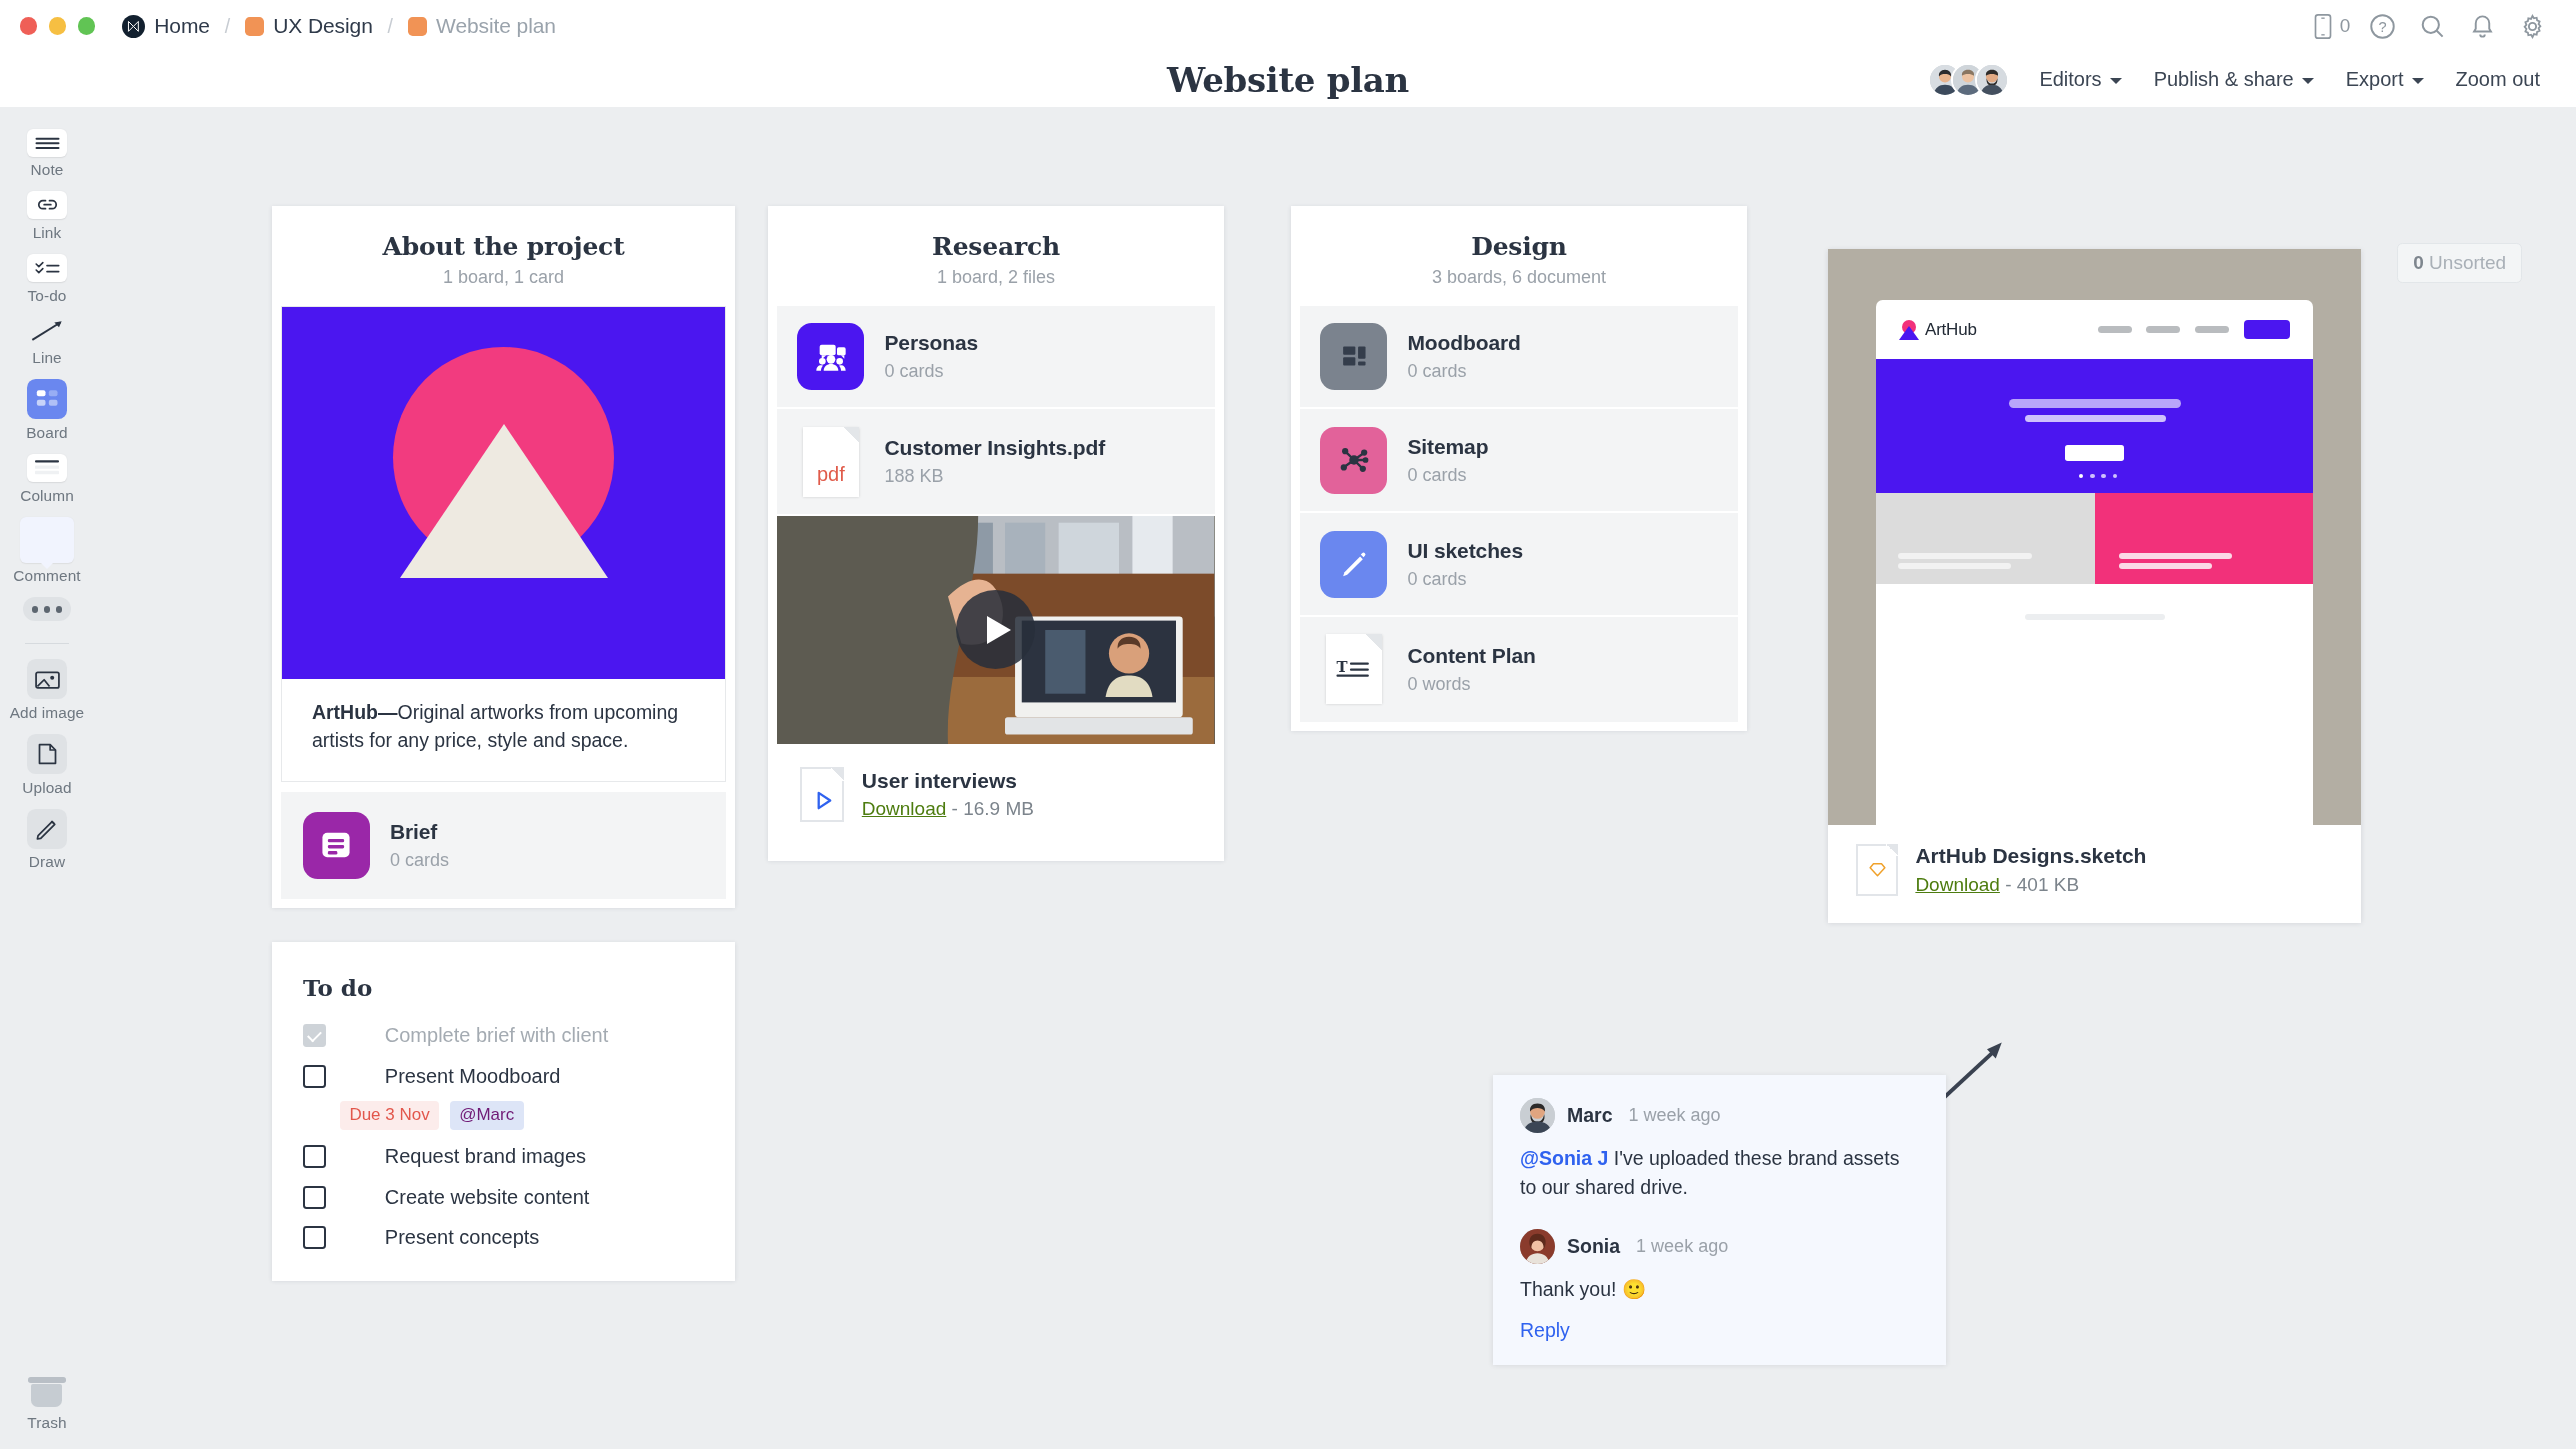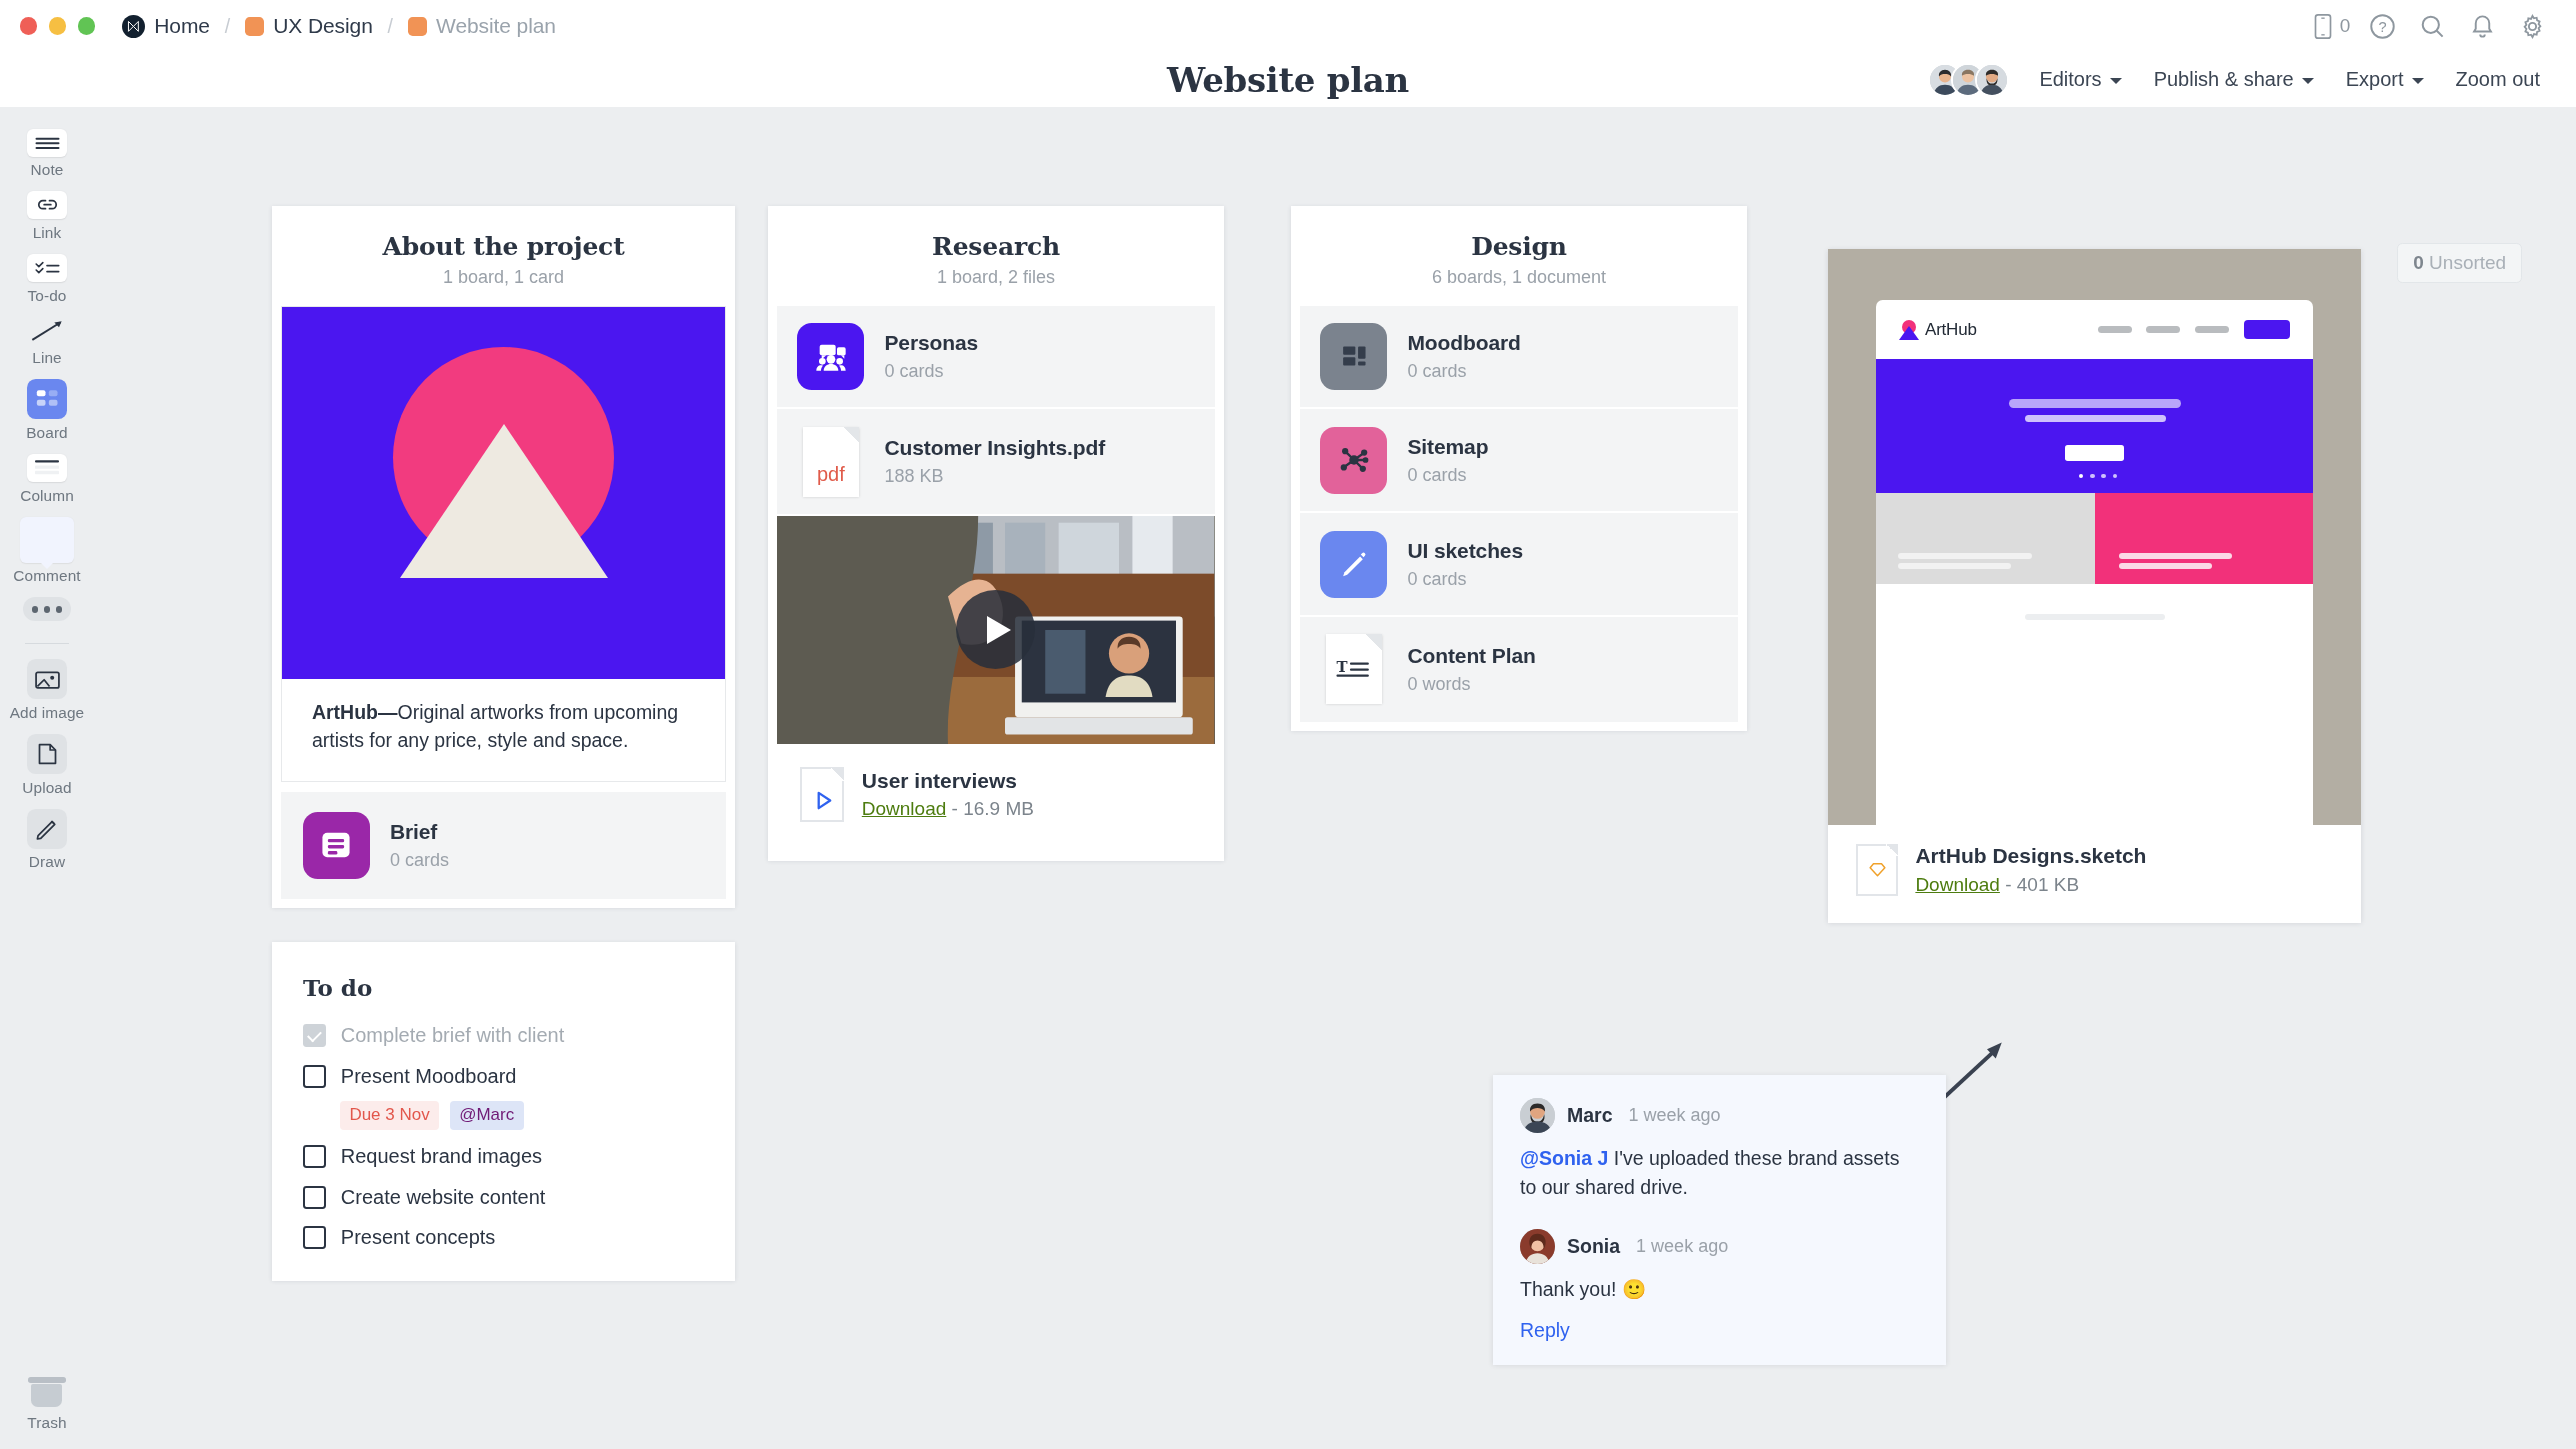--- a/index.html
+++ b/index.html
@@ -169,21 +169,21 @@
   .proj-tri { position: absolute; left: 50%; margin-left: -104px; top: 117px;
     width: 0; height: 0; border-left: 104px solid transparent; border-right: 104px solid transparent;
     border-bottom: 154px solid #eeeae1; }
   .proj-caption { padding: 19px 29.5px 27px; font-size: 19.5px; line-height: 1.45; color: #2b3442; }
   .proj-caption b { font-weight: 700; }
 
   
   .todo { position:absolute; background:#fff; box-shadow: 0 1.3px 4.7px rgba(30,40,60,.11); }
   .todo-title { font-family:"DejaVu Serif","Liberation Serif",serif; font-weight:700;
     font-size: 23px; color:#2b3442; padding: 32px 31px 14.8px; }
-  .todo-row { display:flex; align-items:center; padding: 8.7px 31px; }
+  .todo-row { display:flex; align-items:center; padding: 8.7px 31px; gap: 44px; }
   .cb { width: 23px; height: 23px; border: 2px solid #2b3442; border-radius: 3.4px; flex:0 0 auto;
     background:#fff; }
   .cb.done { background:#ced3d8; border-color:#ced3d8; display:flex; align-items:center; justify-content:center; }
   .cb.done:after { content:""; display:block; width: 10.7px; height: 6px;
     border-left: 2.7px solid #fff; border-bottom: 2.7px solid #fff; transform: rotate(-45deg); margin-top:-2.7px;}
   .todo-label { font-size: 20px; color:#2b3442; margin-left: 14.8px; }
   .todo-label.muted { color:#a4abb2; }
   .tags { display:flex; gap: 10.7px; padding: 4px 31px 6.7px 68px; }
   .tag { font-size: 17px; padding: 4.7px 9.4px; border-radius: 4px; }
   .tag.due { background:#fceceb; color:#e2574c; }
@@ -674,21 +674,21 @@
               </div>
             </div>
           </div>
         </div>
       </div>
     </div>
 
     <div class="col" style="left:1197px; top:99px; width:456px;">
       <div class="col-head">
         <div class="col-title">Design</div>
-        <div class="col-sub">6 boards, 1 document</div>
+        <div class="col-sub">3 boards, 6 document</div>
       </div>
       <div style="padding:0 9.4px 9.4px;">
         <div class="row-item">
           <div class="row-icon" style="background:#7b838e;">
             <svg width="38" height="38" viewBox="0 0 56 56">
                 <rect x="12" y="14" width="18" height="12" rx="1.5" fill="#343d4b"></rect>
                 <rect x="34" y="14" width="11" height="18" rx="1.5" fill="#343d4b"></rect>
                 <rect x="12" y="30" width="18" height="12" rx="1.5" fill="#343d4b"></rect>
                 <rect x="34" y="36" width="11" height="6" rx="1.5" fill="#343d4b"></rect>
               </svg>

